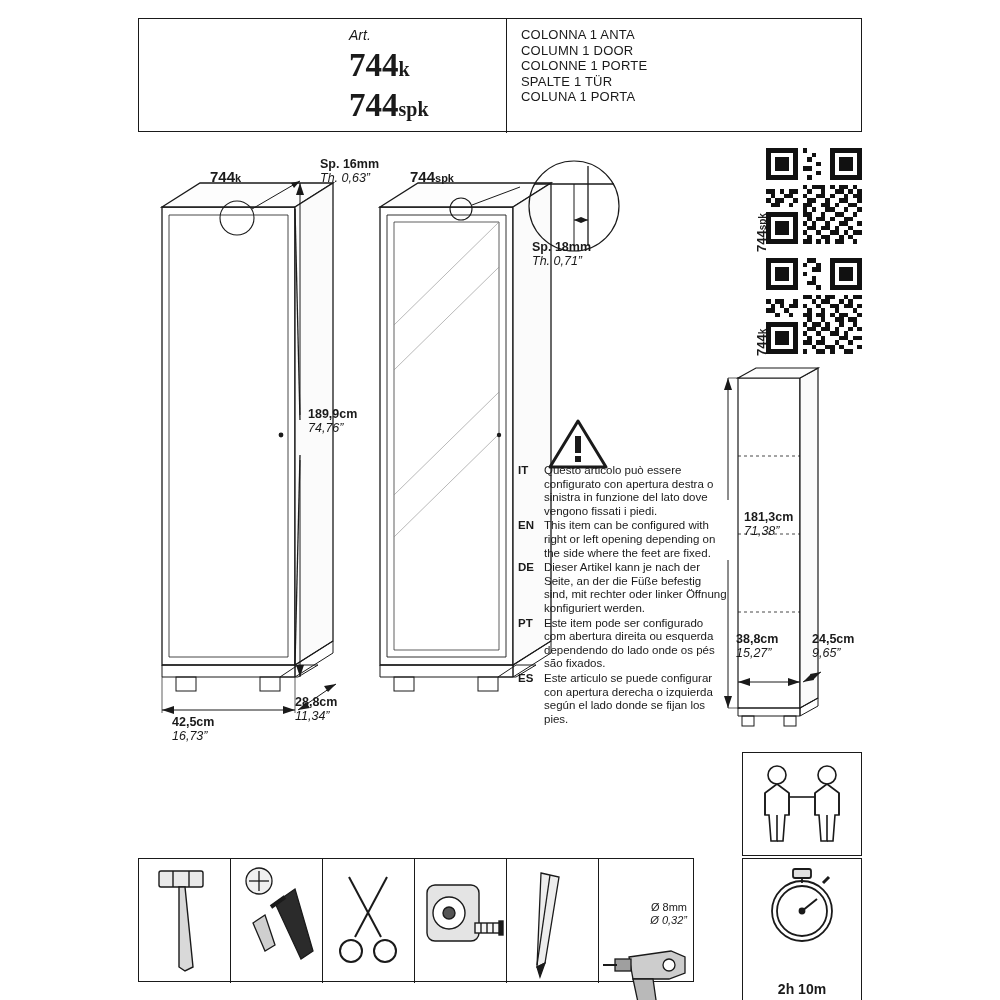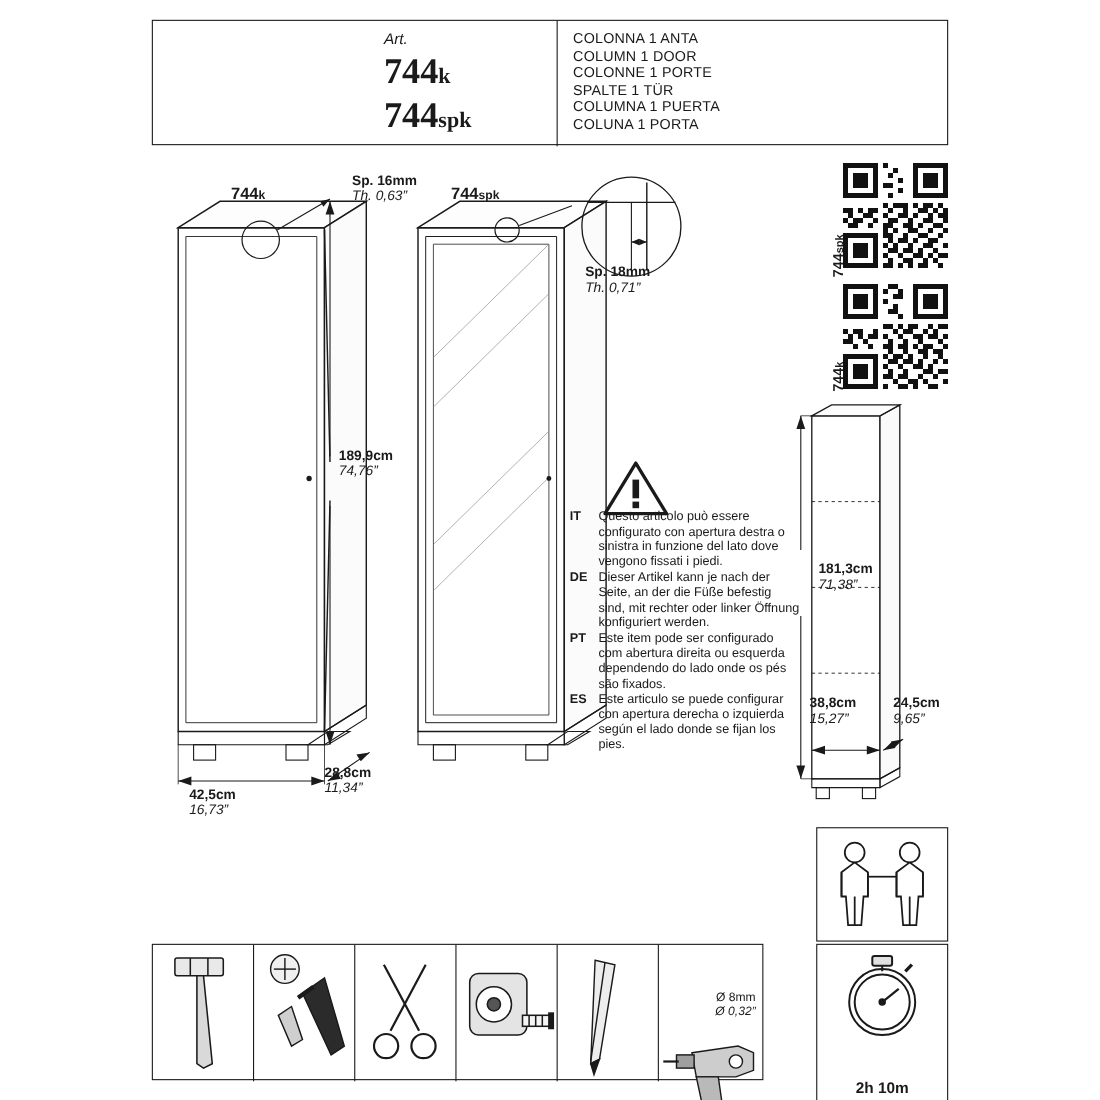--- a/index.html
+++ b/index.html
@@ -68,21 +68,20 @@
     <div class="art-label">Art.</div>
     <div class="art-code" style="top:28px;"><span>744</span><span class="suf">k</span></div>
     <div class="art-code" style="top:68px;"><span>744</span><span class="suf">spk</span></div>
   </div>
 
   <div class="abs" id="hdr-titles">
     <div class="title-line">COLONNA 1 ANTA</div>
     <div class="title-line">COLUMN 1 DOOR</div>
     <div class="title-line">COLONNE 1 PORTE</div>
     <div class="title-line">SPALTE 1 TÜR</div>
-    <div class="title-line">COLUMNA 1 PUERTA</div>
     <div class="title-line">COLUNA 1 PORTA</div>
   </div>
 </div>
 
 <div class="abs" style="left:140px;top:165px;width:330px;height:560px;">
   <svg width="330" height="560" viewBox="0 0 330 560">
     <g fill="none" stroke="#1a1a1a" stroke-width="1.3">
 
       <polygon points="22,42 155,42 155,500 22,500" fill="#ffffff"></polygon>
 
@@ -449,20 +448,24 @@
     <rect x="27" y="38" width="6" height="6" fill="#1a1a1a"></rect>
   </svg>
 </div>
 
 <div class="abs" id="langs">
   <div class="lang-row">
     <div class="lang-code">IT</div>
     <div class="lang-text">Questo articolo può essere configurato con apertura destra o sinistra in funzione del lato dove vengono fissati i piedi.</div>
   </div>
   <div class="lang-row">
+    <div class="lang-code">EN</div>
+    <div class="lang-text">This item can be configured with right or left opening depending on the side where the feet are fixed.</div>
+  </div>
+  <div class="lang-row">
     <div class="lang-code">DE</div>
     <div class="lang-text">Dieser Artikel kann je nach der Seite, an der die Füße befestig sind, mit rechter oder linker Öffnung konfiguriert werden.</div>
   </div>
   <div class="lang-row">
     <div class="lang-code">PT</div>
     <div class="lang-text">Este item pode ser configurado com abertura direita ou esquerda dependendo do lado onde os pés são fixados.</div>
   </div>
   <div class="lang-row">
     <div class="lang-code">ES</div>
     <div class="lang-text">Este articulo se puede configurar con apertura derecha o izquierda según el lado donde se fijan los pies.</div>

